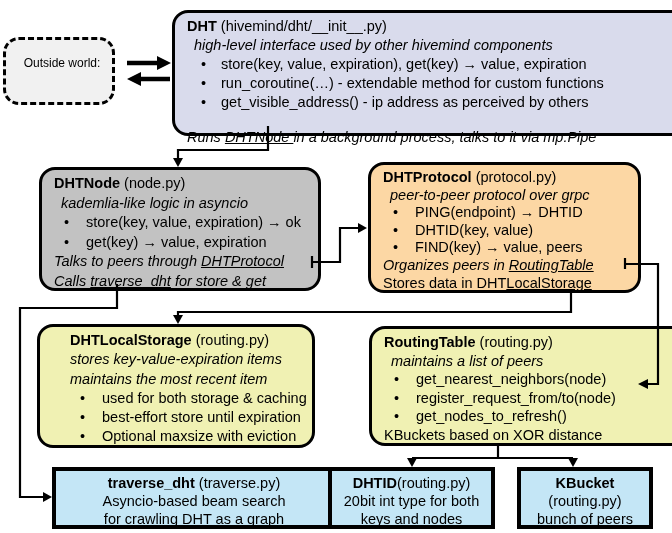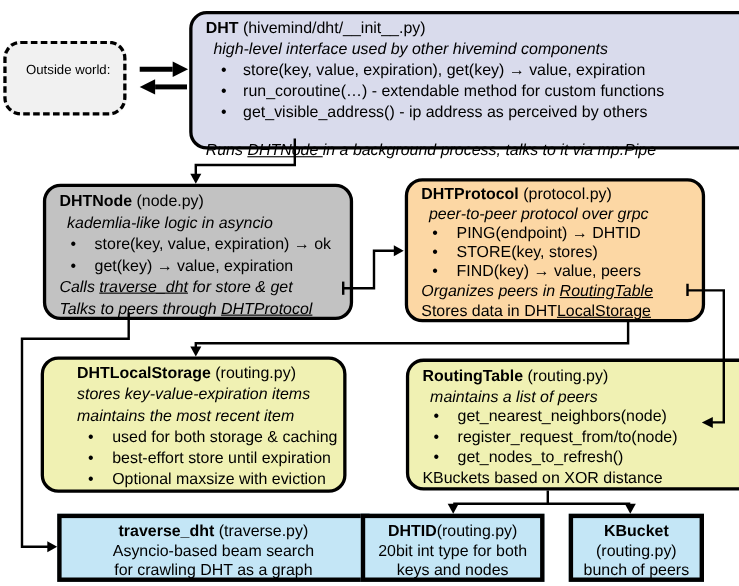--- a/index.html
+++ b/index.html
@@ -23,21 +23,21 @@
   .footer-gap { margin-top:16px; }
 
   #dht       { left:172px; top:10px;  width:568px; height:126px; line-height:19px; }
   #outside   { left:3px;   top:37px;  width:112px; height:68px;  padding-top:13px; font-size:12px; line-height:20px; }
   #node      { left:39px;  top:167px; width:282px; height:124px; line-height:19.5px; }
   #protocol  { left:368px; top:162px; width:273px; height:131px; line-height:17.6px; }
   #storage   { left:37px;  top:324px; width:278px; height:124px; line-height:19.3px; }
   #routing   { left:369px; top:326px; width:324px; height:120px; line-height:18.6px; }
   #traverse  { left:52px;  top:467px; width:284px; height:62px; }
   #dhtid     { left:328px; top:467px; width:167px; height:62px; }
-  #kbucket   { left:517px; top:467px; width:123px; height:62px; }
+  #kbucket   { left:517px; top:467px; width:136px; height:62px; }
 
   svg.connectors { position:absolute; left:0; top:0; width:672px; height:533px;
                    pointer-events:none; }
   svg.connectors polyline, svg.connectors line { fill:none; stroke:#000; stroke-width:2.2; }
   svg.connectors .thick { stroke-width:4.5; }
   svg.connectors polygon { fill:#000; stroke:none; }
 </style>
 </head>
 <body>
 
@@ -69,34 +69,34 @@
     <div class="line"><span class="b">DHTNode</span><span> (node.py)</span></div>
     <div class="line it sub">kademlia-like logic in asyncio</div>
     <div class="bullet">
         <span class="dot">•</span>
         <span>store(key, value, expiration) → ok</span>
       </div>
     <div class="bullet">
         <span class="dot">•</span>
         <span>get(key) → value, expiration</span>
       </div>
+    <div class="line it"><span>Talks to peers through </span><span class="ul">DHTProtocol</span></div>
     <div class="line it"><span>Calls </span><span class="ul">traverse_dht</span><span> for store &amp; get</span></div>
-    <div class="line it"><span>Talks to peers through </span><span class="ul">DHTProtocol</span></div>
   </div>
 
   <div class="box" id="protocol" style="background-color: rgb(252, 215, 164);">
     <div class="line"><span class="b">DHTProtocol</span><span> (protocol.py)</span></div>
     <div class="line it sub">peer-to-peer protocol over grpc</div>
     <div class="bullet">
         <span class="dot">•</span>
         <span>PING(endpoint) → DHTID</span>
       </div>
     <div class="bullet">
         <span class="dot">•</span>
-        <span>STORE(key, stores)</span>
+        <span>DHTID(key, value)</span>
       </div>
     <div class="bullet">
         <span class="dot">•</span>
         <span>FIND(key) → value, peers</span>
       </div>
     <div class="line it"><span>Organizes peers in </span><span class="ul">RoutingTable</span></div>
     <div class="line"><span>Stores data in DHT</span><span class="ul">LocalStorage</span></div>
   </div>
 
   <div class="box" id="storage" style="background-color: rgb(240, 241, 179); padding-left: 30px;">

